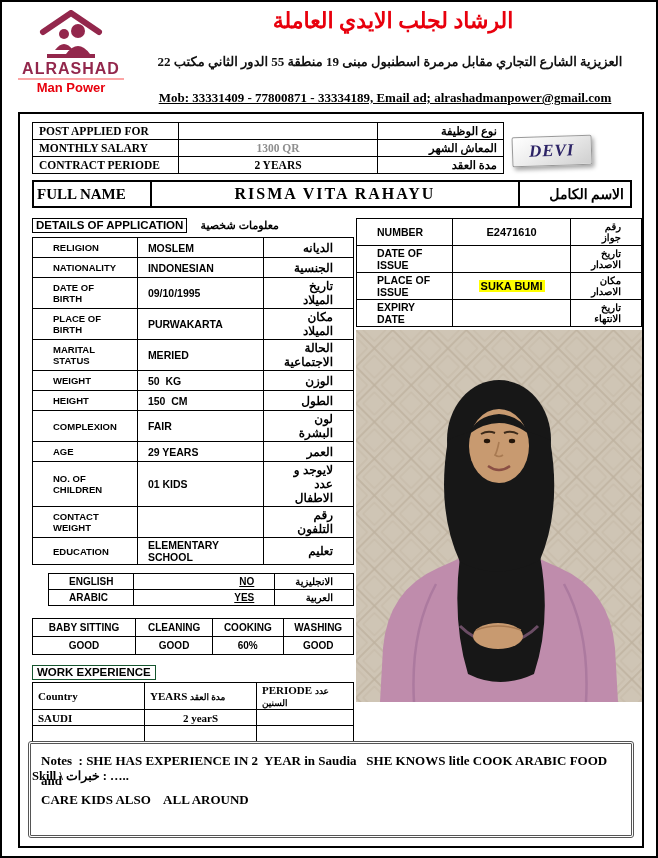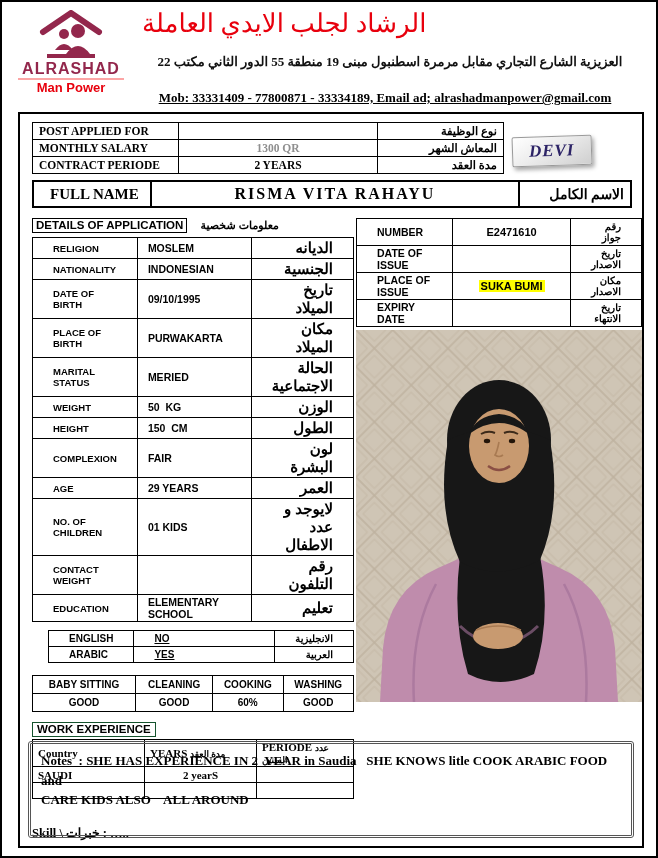--- a/index.html
+++ b/index.html
@@ -4,21 +4,21 @@
 <style>
   * { margin:0; padding:0; box-sizing:border-box; }
   html,body { background:#9a9a9a; font-family:"Liberation Serif",serif; }
   .page { position:relative; width:658px; height:858px; margin:0 auto; background:#fff; border:2px solid #000; overflow:hidden; }
 
   
   .logo { position:absolute; top:8px; left:16px; width:106px; text-align:center; }
   .logo svg { display:block; margin:0 auto; }
   .logo-name { font-family:"Liberation Sans",sans-serif; font-weight:bold; font-size:16px; color:#93274c; letter-spacing:1px; border-bottom:2px solid #fca5a5; }
   .logo-sub { font-family:"Liberation Sans",sans-serif; font-weight:bold; font-size:13px; color:#e8000d; }
-  .title-ar { position:absolute; top:6px; left:140px; width:502px; text-align:left; font-weight:normal; font-size:26px; color:#e8000d; }
+  .title-ar { position:absolute; top:6px; left:140px; width:502px; text-align:center; font-weight:bold; font-size:22px; color:#e8000d; }
   .address-ar { position:absolute; top:52px; left:132px; width:512px; text-align:center; font-weight:bold; font-size:13px; color:#111; }
   .contact { position:absolute; top:88px; left:118px; width:530px; text-align:center; font-weight:bold; font-size:13px; text-decoration:underline; }
 
   
   .form { position:absolute; left:16px; top:110px; width:626px; height:736px; border:2px solid #000; }
 
   table { border-collapse:collapse; }
   td { border:1px solid #000; }
 
   .top-table { position:absolute; left:12px; top:8px; width:472px; }
@@ -29,43 +29,43 @@
   .grey { color:#8f8f8f; }
 
   .devi { position:absolute; left:492px; top:22px; padding:4px 16px;
     background:linear-gradient(150deg,#ffffff 0%,#ececec 45%,#cfcfcf 100%);
     border:1px solid #9a9a9a; border-radius:2px; box-shadow:2px 3px 4px rgba(0,0,0,.35);
     transform:rotate(-2deg); font-style:italic; font-weight:bold; font-size:17px;
     letter-spacing:1px; color:#2c2366; }
 
   .name-table { position:absolute; left:12px; top:66px; width:600px; }
   .name-table td { border-width:2px; height:26px; font-weight:bold; }
-  .fn-lbl { width:118px; font-size:15px; padding-left:16px; }
+  .fn-lbl { width:118px; font-size:15px; padding-left:3px; }
   .fn-val { text-align:center; font-size:16px; letter-spacing:2px; }
   .fn-ar  { width:112px; text-align:right; font-size:14px; padding-right:6px; }
 
   .col { position:absolute; top:104px; }
   .col-left  { left:12px;  width:322px; }
   .col-right { left:336px; width:286px; }
 
   .sec-hdr { font-family:"Liberation Sans",sans-serif; font-weight:bold; font-size:11.5px; margin-bottom:4px; white-space:nowrap; }
   .sec-box { display:inline-block; border:1px solid #000; padding:0 3px 1px; }
   .sec-ar  { font-size:11px; margin-left:10px; }
 
   .details-table, .lang-table, .pass-table, .skills-table { font-family:"Liberation Sans",sans-serif; width:100%; }
   .details-table td, .lang-table td, .pass-table td { font-weight:bold; padding:1px 20px; }
   .details-table td { height:20px; }
   .details-table .lbl { width:88px; font-size:9.5px; }
   .details-table .val { font-size:10.5px; padding-left:10px; white-space:pre-wrap; }
-  .details-table .ar  { width:64px; font-size:15px; text-align:right; }
+  .details-table .ar  { width:64px; font-size:12px; text-align:right; }
 
   .lang-table { width:calc(100% - 16px); margin:8px 0 0 16px; }
   .lang-table td { height:16px; font-size:10px; }
   .lang-table .lbl { width:84px; }
-  .lang-table .val { text-align:left;text-decoration:underline; }
+  .lang-table .val { text-align:right;text-decoration:underline; }
   .lang-table .ar  { width:58px; text-align:right; }
 
   .pass-table td { height:27px; }
   .pass-table .lbl { width:96px; font-size:10.5px; }
   .pass-table .val { font-size:11px; text-align:center; }
   .pass-table .ar  { width:62px; font-size:10px; text-align:right; }
   .hl { background:#ffff00; padding:0 2px; }
 
   .skills-table { margin-top:12px; text-align:center; }
   .skills-table td { font-weight:bold; font-size:10px; height:18px; }

